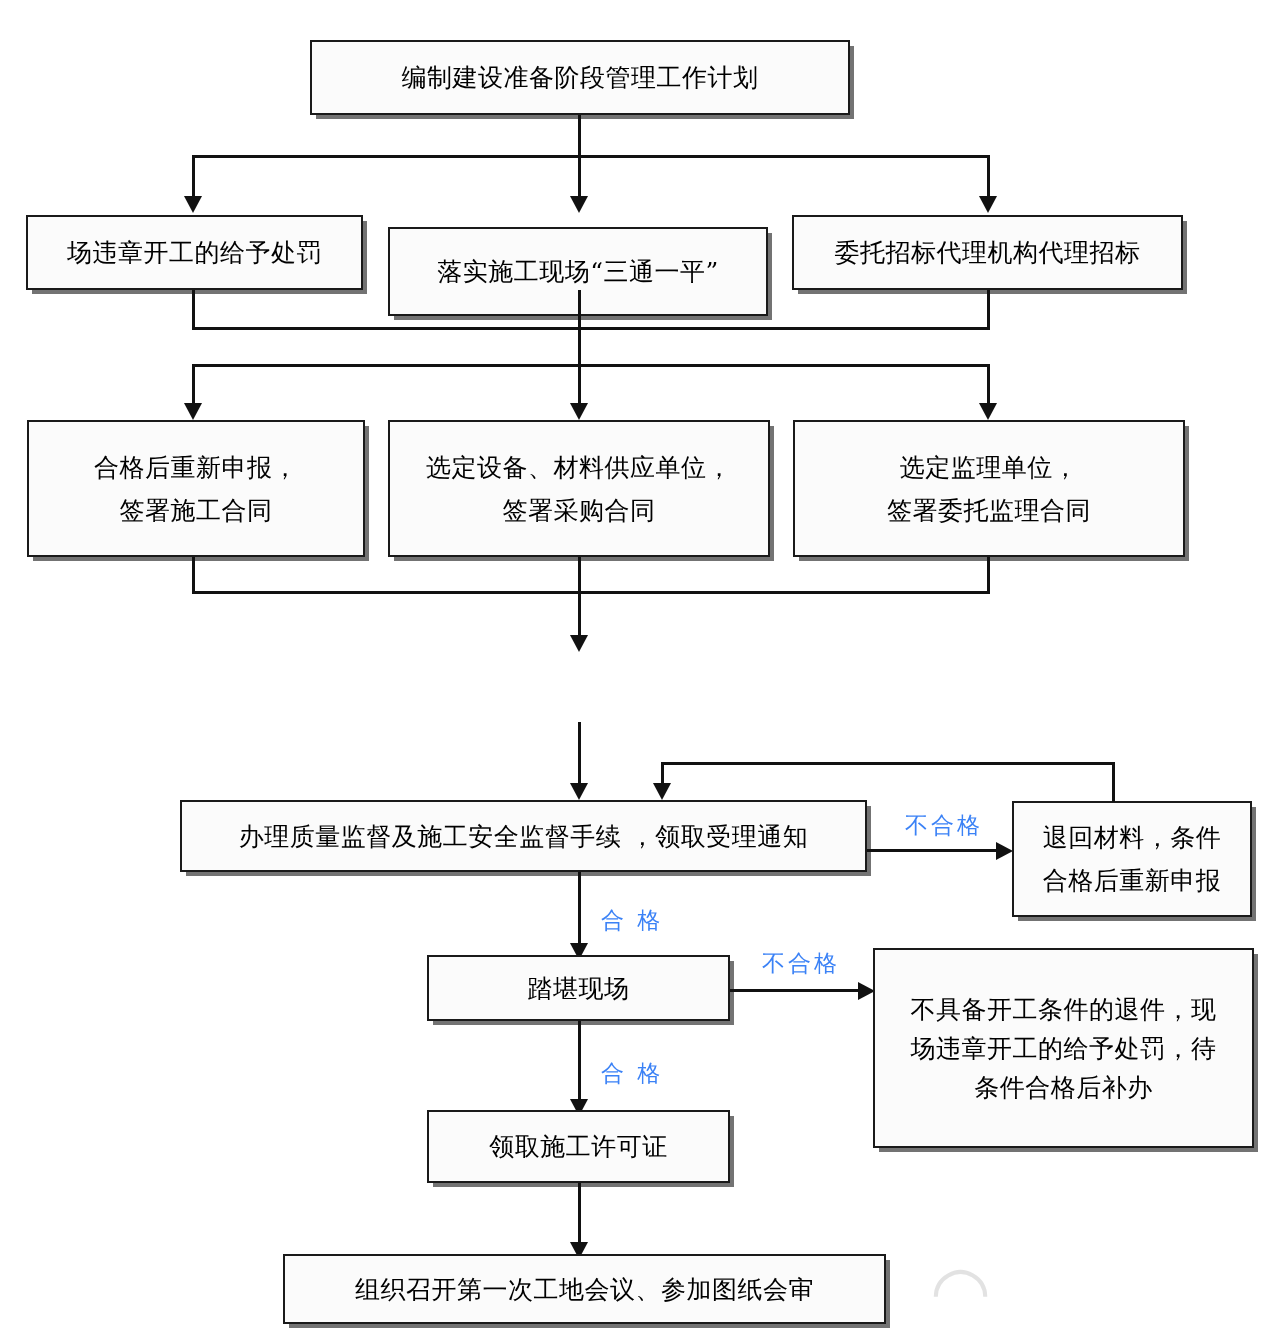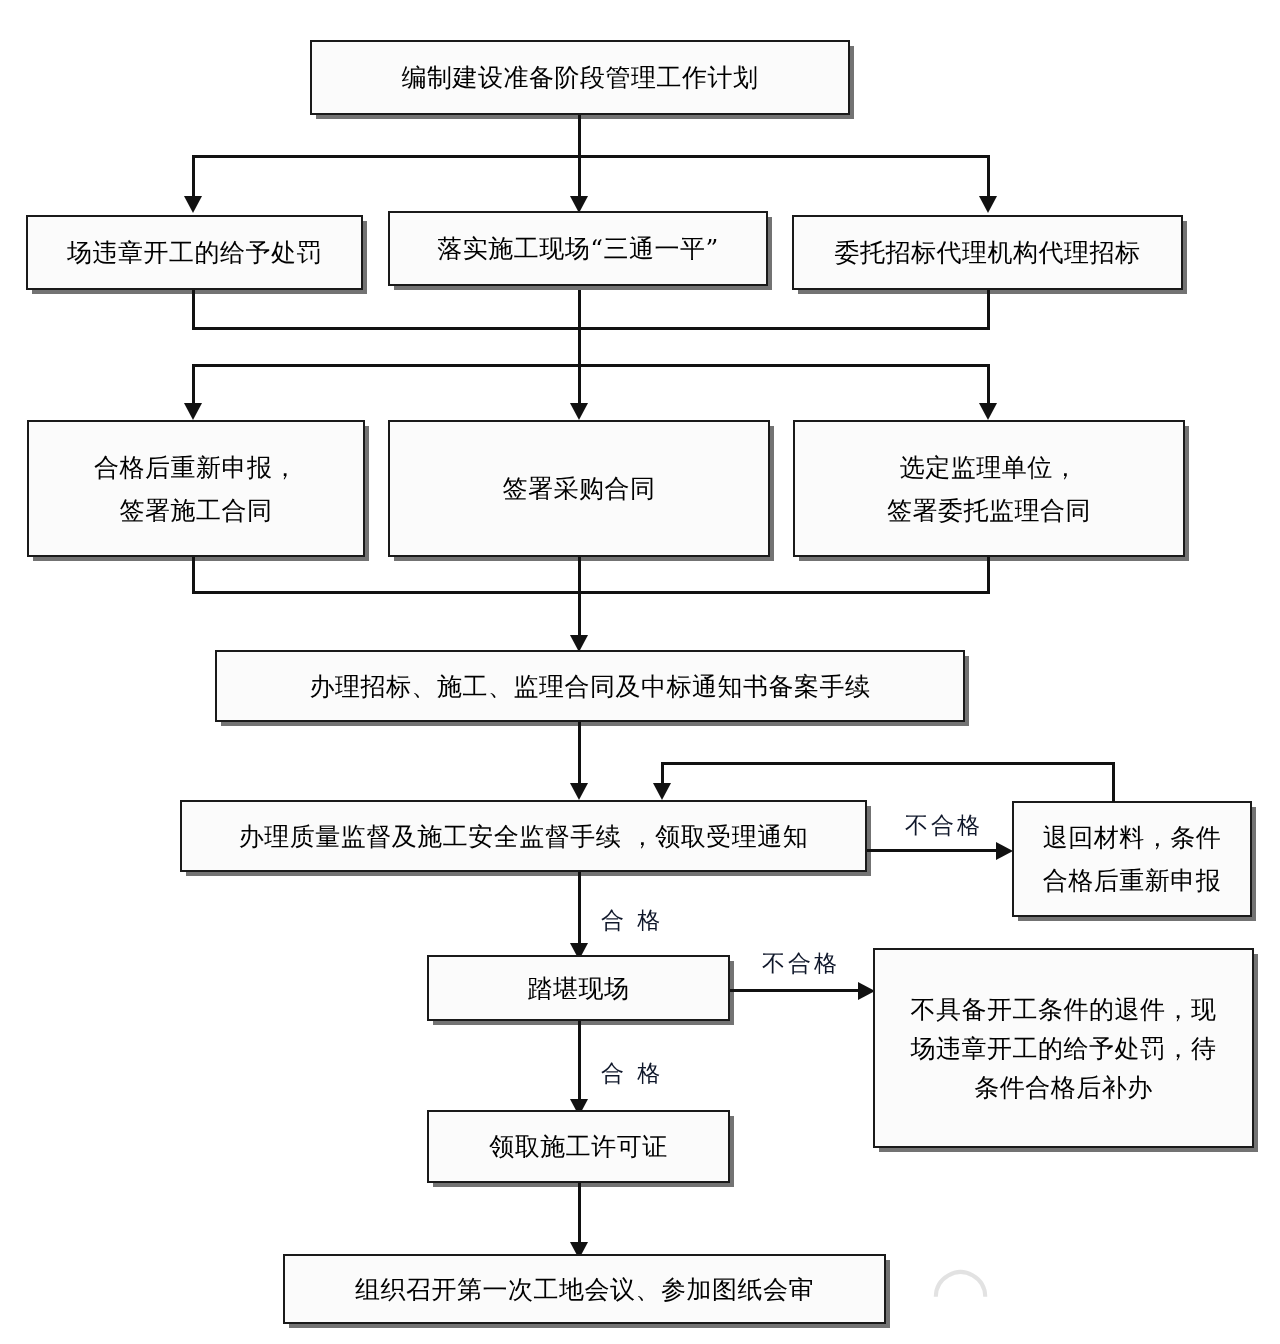--- a/index.html
+++ b/index.html
@@ -57,21 +57,21 @@
     border-top: 17px solid #111111;
   }
   .arrow.right {
     border-top: 9px solid transparent;
     border-bottom: 9px solid transparent;
     border-left: 17px solid #111111;
   }
 
   .elabel {
     position: absolute;
-    color: #0f172a;
+    color: #3b82f6;
     font-size: 23px;
     white-space: nowrap;
     letter-spacing: 3px;
   }
   .wm {
     position: absolute;
     color: rgba(160,160,160,0.30);
     font-size: 70px;
     pointer-events: none;
   }
@@ -90,21 +90,21 @@
   <div class="edge v" style="left:192px; top:155px; height:42px;"></div>
   <div class="edge v" style="left:578px; top:155px; height:42px;"></div>
   <div class="edge v" style="left:987px; top:155px; height:42px;"></div>
   <div class="arrow down" style="left:184px; top:196px;"></div>
   <div class="arrow down" style="left:570px; top:196px;"></div>
   <div class="arrow down" style="left:979px; top:196px;"></div>
 
   <div class="node" style="left:26px; top:215px; width:337px; height:75px;">
     <span class="line">场违章开工的给予处罚</span>
   </div>
-  <div class="node" style="left:388px; top:211px; width:380px; height:75px;">
+  <div class="node" style="left:388px; top:227px; width:380px; height:89px;">
     <span class="line">落实施工现场“三通一平”</span>
   </div>
   <div class="node" style="left:792px; top:215px; width:391px; height:75px;">
     <span class="line">委托招标代理机构代理招标</span>
   </div>
 
   <div class="edge v" style="left:192px; top:290px; height:40px;"></div>
   <div class="edge v" style="left:578px; top:290px; height:40px;"></div>
   <div class="edge v" style="left:987px; top:290px; height:40px;"></div>
   <div class="edge h" style="left:192px; top:327px; width:798px;"></div>
@@ -116,37 +116,35 @@
   <div class="edge v" style="left:987px; top:364px; height:40px;"></div>
   <div class="arrow down" style="left:184px; top:403px;"></div>
   <div class="arrow down" style="left:570px; top:403px;"></div>
   <div class="arrow down" style="left:979px; top:403px;"></div>
 
   <div class="node two-line" style="left:27px; top:420px; width:338px; height:137px;">
     <span class="line">合格后重新申报，</span>
     <span class="line">签署施工合同</span>
   </div>
   <div class="node two-line" style="left:388px; top:420px; width:382px; height:137px;">
+    <span class="line">选定设备、材料供应单位，</span>
     <span class="line">签署采购合同</span>
   </div>
   <div class="node two-line" style="left:793px; top:420px; width:392px; height:137px;">
     <span class="line">选定监理单位，</span>
     <span class="line">签署委托监理合同</span>
   </div>
 
   <div class="edge v" style="left:192px; top:557px; height:37px;"></div>
   <div class="edge v" style="left:578px; top:557px; height:37px;"></div>
   <div class="edge v" style="left:987px; top:557px; height:37px;"></div>
   <div class="edge h" style="left:192px; top:591px; width:798px;"></div>
   <div class="edge v" style="left:578px; top:591px; height:45px;"></div>
   <div class="arrow down" style="left:570px; top:635px;"></div>
 
-  <div class="node" style="left:215px; top:650px; width:750px; height:72px;">
-    <span class="line">办理招标、施工、监理合同及中标通知书备案手续</span>
-  </div>
 
   <div class="edge v" style="left:578px; top:722px; height:62px;"></div>
   <div class="arrow down" style="left:570px; top:783px;"></div>
 
   <div class="node" style="left:180px; top:800px; width:687px; height:72px;">
     <span class="line">办理质量监督及施工安全监督手续 ，领取受理通知</span>
   </div>
 
   <div class="edge h" style="left:867px; top:849px; width:132px;"></div>
   <div class="arrow right" style="left:996px; top:842px;"></div>

